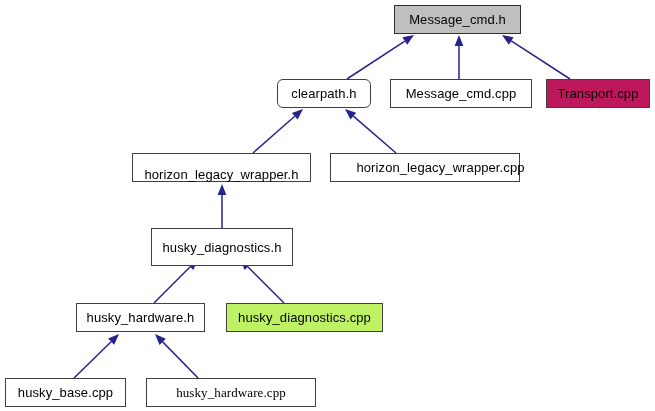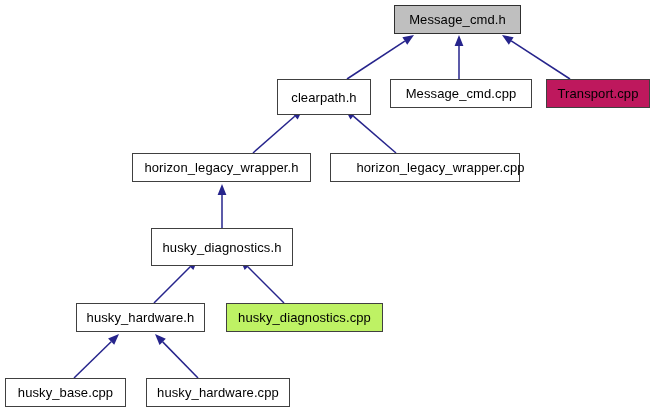--- a/index.html
+++ b/index.html
@@ -91,43 +91,43 @@
         <polygon points="119,334 114.21104422132143,344.83632329482015 108.0588090603913,338.5442646075052" fill="#26248c"></polygon>
       </g>
       <g>
         <line x1="198" y1="378" x2="162.68826242581102" y2="341.86705922641124" stroke="#26248c" stroke-width="1.5"></line>
         <polygon points="155,334 165.83508611637552,338.79175425608685 159.54143873524652,344.94236419673564" fill="#26248c"></polygon>
       </g>
     </svg>
 <div class="node root" style="left: 394px; top: 5px; width: 127px; height: 29px; background: rgb(191, 191, 191); border-color: rgb(48, 48, 48);">
       <span class="node-label">Message_cmd.h</span>
     </div>
-    <div class="node" style="left: 277px; top: 79px; width: 94px; height: 36px; background: rgb(255, 255, 255); border-color: rgb(64, 64, 64);">
+    <div class="node" style="left: 277px; top: 79px; width: 94px; height: 29px; background: rgb(255, 255, 255); border-color: rgb(64, 64, 64); border-radius: 6px;">
       <span class="node-label">clearpath.h</span>
     </div>
     <div class="node" style="left: 390px; top: 79px; width: 142px; height: 29px; background: rgb(255, 255, 255); border-color: rgb(64, 64, 64);">
       <span class="node-label">Message_cmd.cpp</span>
     </div>
     <div class="node" style="left: 546px; top: 79px; width: 104px; height: 29px; background: #be185d; border-color: rgb(64, 64, 64);">
       <span class="node-label">Transport.cpp</span>
     </div>
-    <div class="node" style="left: 132px; top: 153px; width: 179px; height: 29px; background: rgb(255, 255, 255); border-color: rgb(64, 64, 64);">
+    <div class="node" style="left: 132px; top: 153px; width: 179px; height: 29px; background: rgb(255, 255, 255); border-color: rgb(64, 64, 64); align-items: flex-end;">
       <span class="node-label">horizon_legacy_wrapper.h</span>
     </div>
     <div class="node" style="left: 330px; top: 153px; width: 190px; height: 29px; background: rgb(255, 255, 255); border-color: rgb(64, 64, 64); padding-left: 31px;">
       <span class="node-label">horizon_legacy_wrapper.cpp</span>
     </div>
     <div class="node" style="left: 151px; top: 228px; width: 142px; height: 38px; background: rgb(255, 255, 255); border-color: rgb(64, 64, 64);">
       <span class="node-label">husky_diagnostics.h</span>
     </div>
     <div class="node" style="left: 76px; top: 303px; width: 129px; height: 29px; background: rgb(255, 255, 255); border-color: rgb(64, 64, 64);">
       <span class="node-label">husky_hardware.h</span>
     </div>
     <div class="node" style="left: 226px; top: 303px; width: 157px; height: 29px; background: #bef264; border-color: rgb(64, 64, 64);">
       <span class="node-label">husky_diagnostics.cpp</span>
     </div>
     <div class="node" style="left: 5px; top: 378px; width: 121px; height: 29px; background: rgb(255, 255, 255); border-color: rgb(64, 64, 64); text-align: right;">
       <span class="node-label">husky_base.cpp</span>
     </div>
-    <div class="node" style="left: 146px; top: 378px; width: 144px; height: 29px; background: rgb(255, 255, 255); border-color: rgb(64, 64, 64);">
+    <div class="node" style="left: 146px; top: 378px; width: 170px; height: 29px; background: rgb(255, 255, 255); border-color: rgb(64, 64, 64); font-family: Liberation Serif, serif;">
       <span class="node-label">husky_hardware.cpp</span>
     </div>
   </div>
 
 </body></html>

